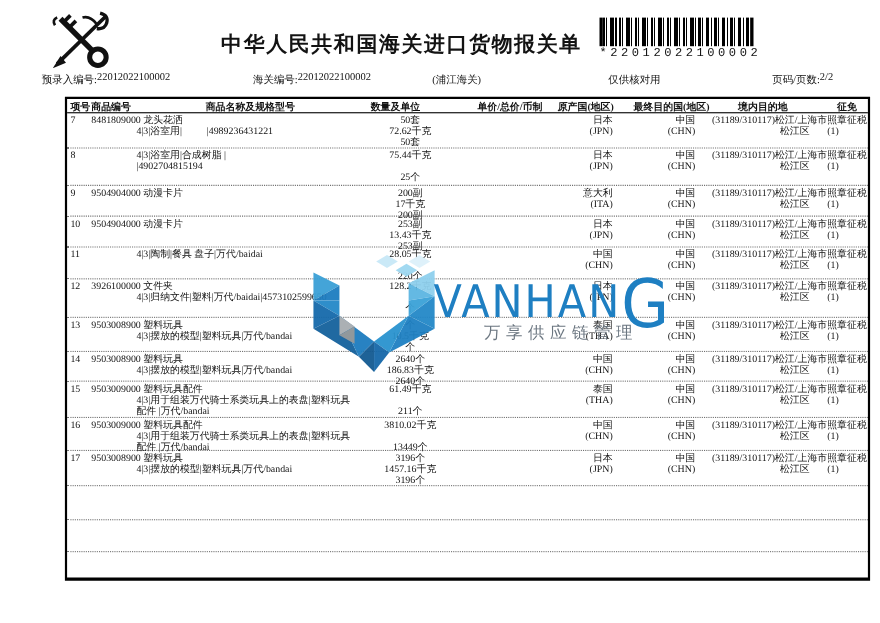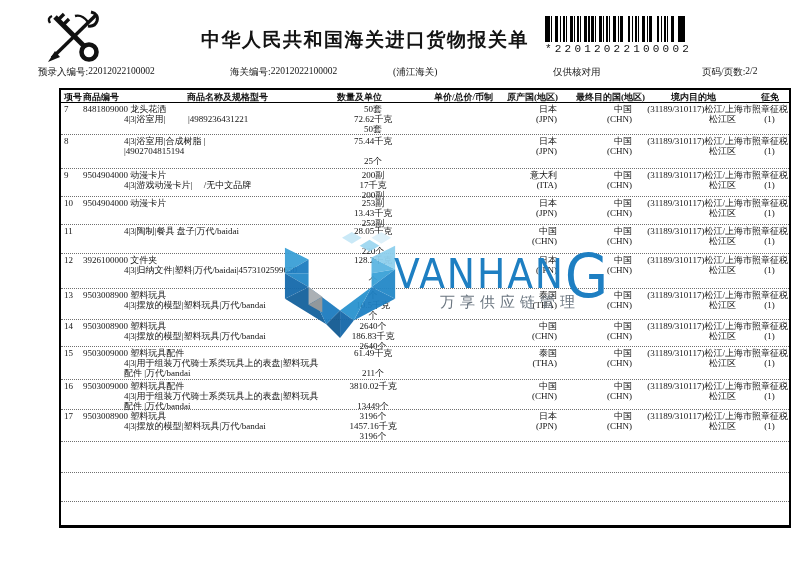--- a/index.html
+++ b/index.html
@@ -31,21 +31,21 @@
   .cell{padding-top:1px;line-height:10px;}
   .ln{height:10px;white-space:nowrap;}
   .c-no{padding-left:3px;}
   .c-name .l1{white-space:nowrap;}
   .c-name .spec{padding-left:41px;white-space:pre;}
   .c-qty{text-align:center;padding-right:2px;}
   .c-origin{text-align:right;padding-right:3px;}
   .c-dest{text-align:right;padding-right:2px;}
   .c-dom{text-align:right;}
   .c-dom .ln:nth-child(2){padding-right:16px;}
-  .c-tax{text-align:center;padding-right:2px;}
+  .c-tax{text-align:left;padding-right:2px;}
 
   
   .wm{position:absolute;left:0;top:0;width:800px;height:434px;pointer-events:none;z-index:6;}
   .wm-cube{position:absolute;left:283px;top:226px;opacity:.95;}
   .wm-brand{position:absolute;left:394px;top:249px;font-family:"DejaVu Sans","Liberation Sans",sans-serif;font-size:41px;line-height:50px;letter-spacing:2px;color:#1e7fc2;white-space:nowrap;transform:scaleX(.92);transform-origin:left center;}
   .wm-brand .bigG{font-size:61px;vertical-align:-9px;letter-spacing:0;}
   .wm-tagline{position:absolute;left:440px;top:293px;font-family:"DejaVu Sans","Liberation Sans",sans-serif;font-size:15px;letter-spacing:5px;color:#6b7680;white-space:nowrap;}
 </style>
 </head>
 <body>
@@ -152,21 +152,20 @@
           </div>
           <div class="cell c-tax">
             <div class="ln">照章征税</div>
             <div class="ln">(1)</div>
           </div>
         </div>
         <div class="row" style="height: 28px;">
           <div class="cell c-no">9</div>
           <div class="cell c-name">
             <div class="l1">9504904000 动漫卡片</div>
-            <div class="spec">4|3|游戏动漫卡片|     /无中文品牌</div>
             <div class="spec"></div>
           </div>
           <div class="cell c-qty">
             <div class="ln">200副</div>
             <div class="ln">17千克</div>
             <div class="ln">200副</div>
           </div>
           <div class="cell c-price"></div>
           <div class="cell c-origin">
             <div class="ln">意大利</div>

